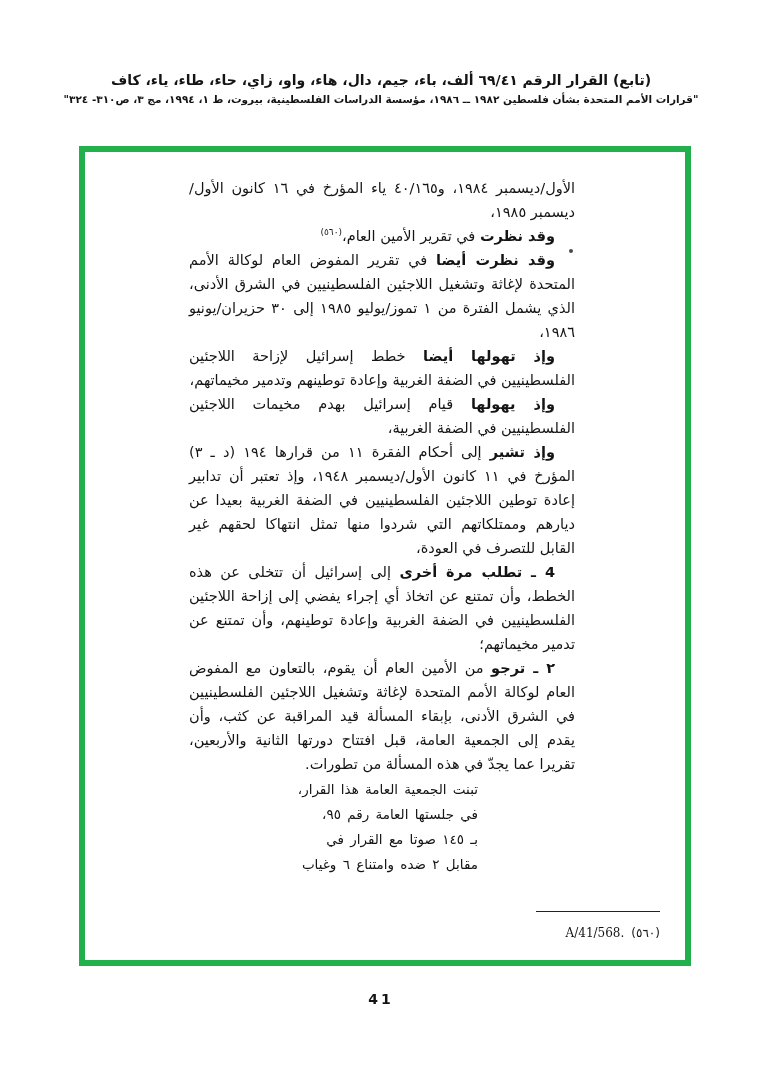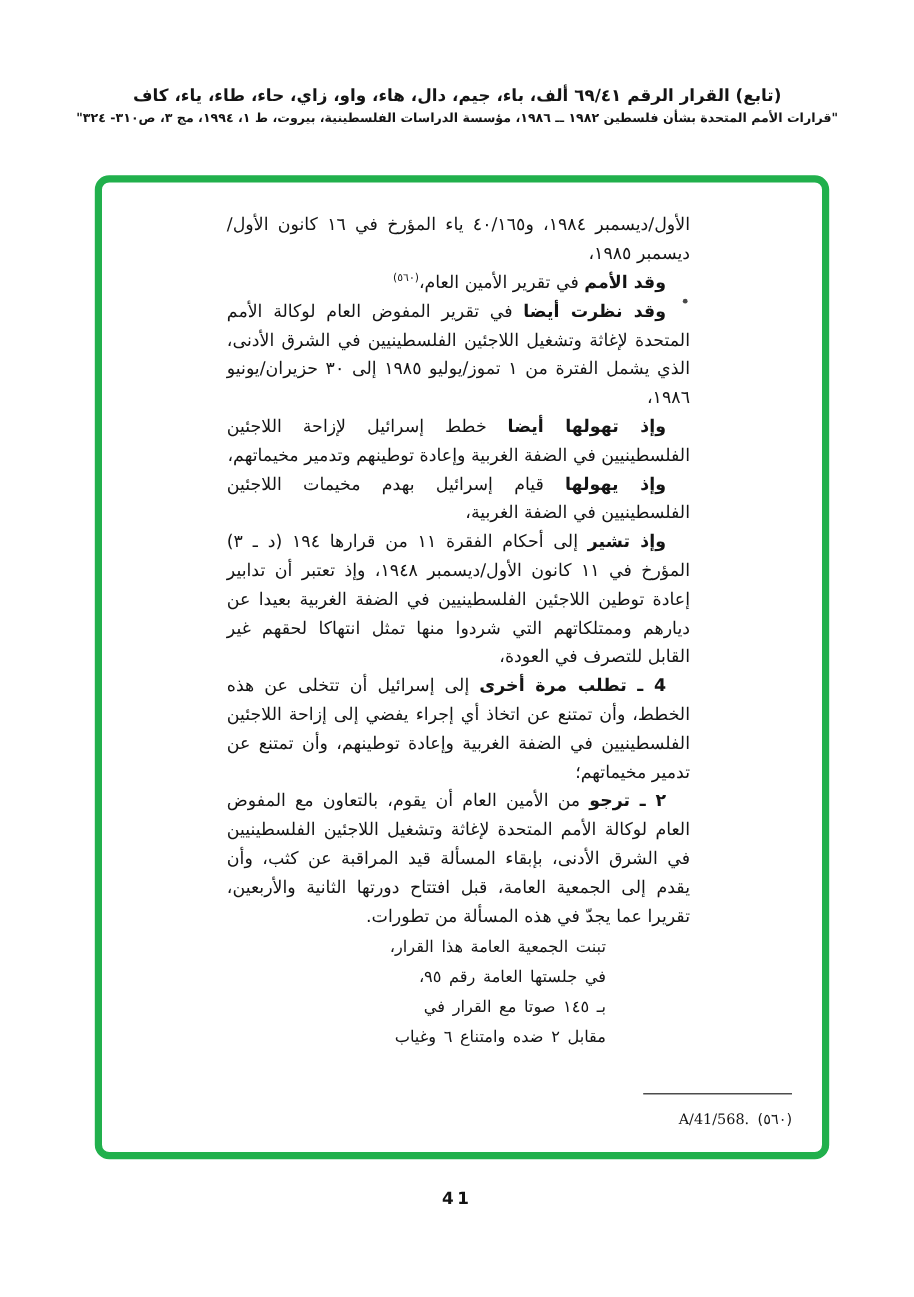--- a/index.html
+++ b/index.html
@@ -16,38 +16,38 @@
   
   .doc-header { position:absolute; top:72px; left:0; right:0; text-align:center; }
   .header-line1 { font-size:14px; font-weight:bold; letter-spacing:0; }
   .header-line2 { font-size:10.5px; font-weight:bold; margin-top:5px; }
 
   
   .green-box {
     position:absolute; left:79px; top:146px;
     width:600px; height:808px;
     border:6px solid #eab308;
-    border-radius:12px;
+    border-radius:0;
     background:transparent;
   }
 
   
   .text-col {
     position:absolute; top:24px; right:110px; width:386px;
     font-size:14.5px; line-height:24px;
     text-align:justify;
   }
   .para { margin:0; }
   .para.indent { text-indent:20px; }
   .lead { font-weight:bold; }
   sup.fn-ref { font-size:9px; vertical-align:super; line-height:0; }
 
   
   .adoption {
-    margin-right:70px; width:188px;
+    margin-right:97px; width:188px;
     font-size:13.5px; line-height:25px;
     text-align:right; margin-top:1px;
   }
   .adoption .adoption-line { white-space:nowrap; word-spacing:2px; }
 
   
   .footnote-sep {
     position:absolute; right:25px; bottom:48px; width:124px;
     border-top:1.5px solid #222;
   }
@@ -77,21 +77,21 @@
 
   <header class="doc-header">
     <div class="header-line1">(تابع) القرار الرقم ٦٩/٤١ ألف، باء، جيم، دال، هاء، واو، زاي، حاء، طاء، ياء، كاف</div>
     <div class="header-line2">"قرارات الأمم المتحدة بشأن فلسطين ١٩٨٢ ــ ١٩٨٦، مؤسسة الدراسات الفلسطينية، بيروت، ط ١، ١٩٩٤، مج ٣، ص٣١٠- ٣٢٤"</div>
   </header>
 
   <div class="green-box" style="border-color: rgb(33, 176, 76);">
 
     <div class="text-col">
       <p class="para"><span>الأول/ديسمبر ١٩٨٤، و٤٠/١٦٥ ياء المؤرخ في ١٦ كانون الأول/ديسمبر ١٩٨٥،</span></p>
-      <p class="para indent"><span class="lead">وقد الأمم</span><span> في تقرير الأمين العام،</span><sup class="fn-ref">(٥٦٠)</sup></p>
+      <p class="para indent"><span class="lead">وقد نظرت</span><span> في تقرير الأمين العام،</span><sup class="fn-ref">(٥٦٠)</sup></p>
       <p class="para indent"><span class="lead">وقد نظرت أيضا</span><span> في تقرير المفوض العام لوكالة الأمم المتحدة لإغاثة وتشغيل اللاجئين الفلسطينيين في الشرق الأدنى، الذي يشمل الفترة من ١ تموز/يوليو ١٩٨٥ إلى ٣٠ حزيران/يونيو ١٩٨٦،</span></p>
       <p class="para indent"><span class="lead">وإذ تهولها أيضا</span><span> خطط إسرائيل لإزاحة اللاجئين الفلسطينيين في الضفة الغربية وإعادة توطينهم وتدمير مخيماتهم،</span></p>
       <p class="para indent"><span class="lead">وإذ يهولها</span><span> قيام إسرائيل بهدم مخيمات اللاجئين الفلسطينيين في الضفة الغربية،</span></p>
       <p class="para indent"><span class="lead">وإذ تشير</span><span> إلى أحكام الفقرة ١١ من قرارها ١٩٤ (د ـ ٣) المؤرخ في ١١ كانون الأول/ديسمبر ١٩٤٨، وإذ تعتبر أن تدابير إعادة توطين اللاجئين الفلسطينيين في الضفة الغربية بعيدا عن ديارهم وممتلكاتهم التي شردوا منها تمثل انتهاكا لحقهم غير القابل للتصرف في العودة،</span></p>
       <p class="para indent"><span class="lead">4 ـ تطلب مرة أخرى</span><span> إلى إسرائيل أن تتخلى عن هذه الخطط، وأن تمتنع عن اتخاذ أي إجراء يفضي إلى إزاحة اللاجئين الفلسطينيين في الضفة الغربية وإعادة توطينهم، وأن تمتنع عن تدمير مخيماتهم؛</span></p>
       <p class="para indent"><span class="lead">٢ ـ ترجو</span><span> من الأمين العام أن يقوم، بالتعاون مع المفوض العام لوكالة الأمم المتحدة لإغاثة وتشغيل اللاجئين الفلسطينيين في الشرق الأدنى، بإبقاء المسألة قيد المراقبة عن كثب، وأن يقدم إلى الجمعية العامة، قبل افتتاح دورتها الثانية والأربعين، تقريرا عما يجدّ في هذه المسألة من تطورات.</span></p>
 
       <div class="adoption">
         <div class="adoption-line">تبنت الجمعية العامة هذا القرار،</div>
         <div class="adoption-line">في جلستها العامة رقم ٩٥،</div>

